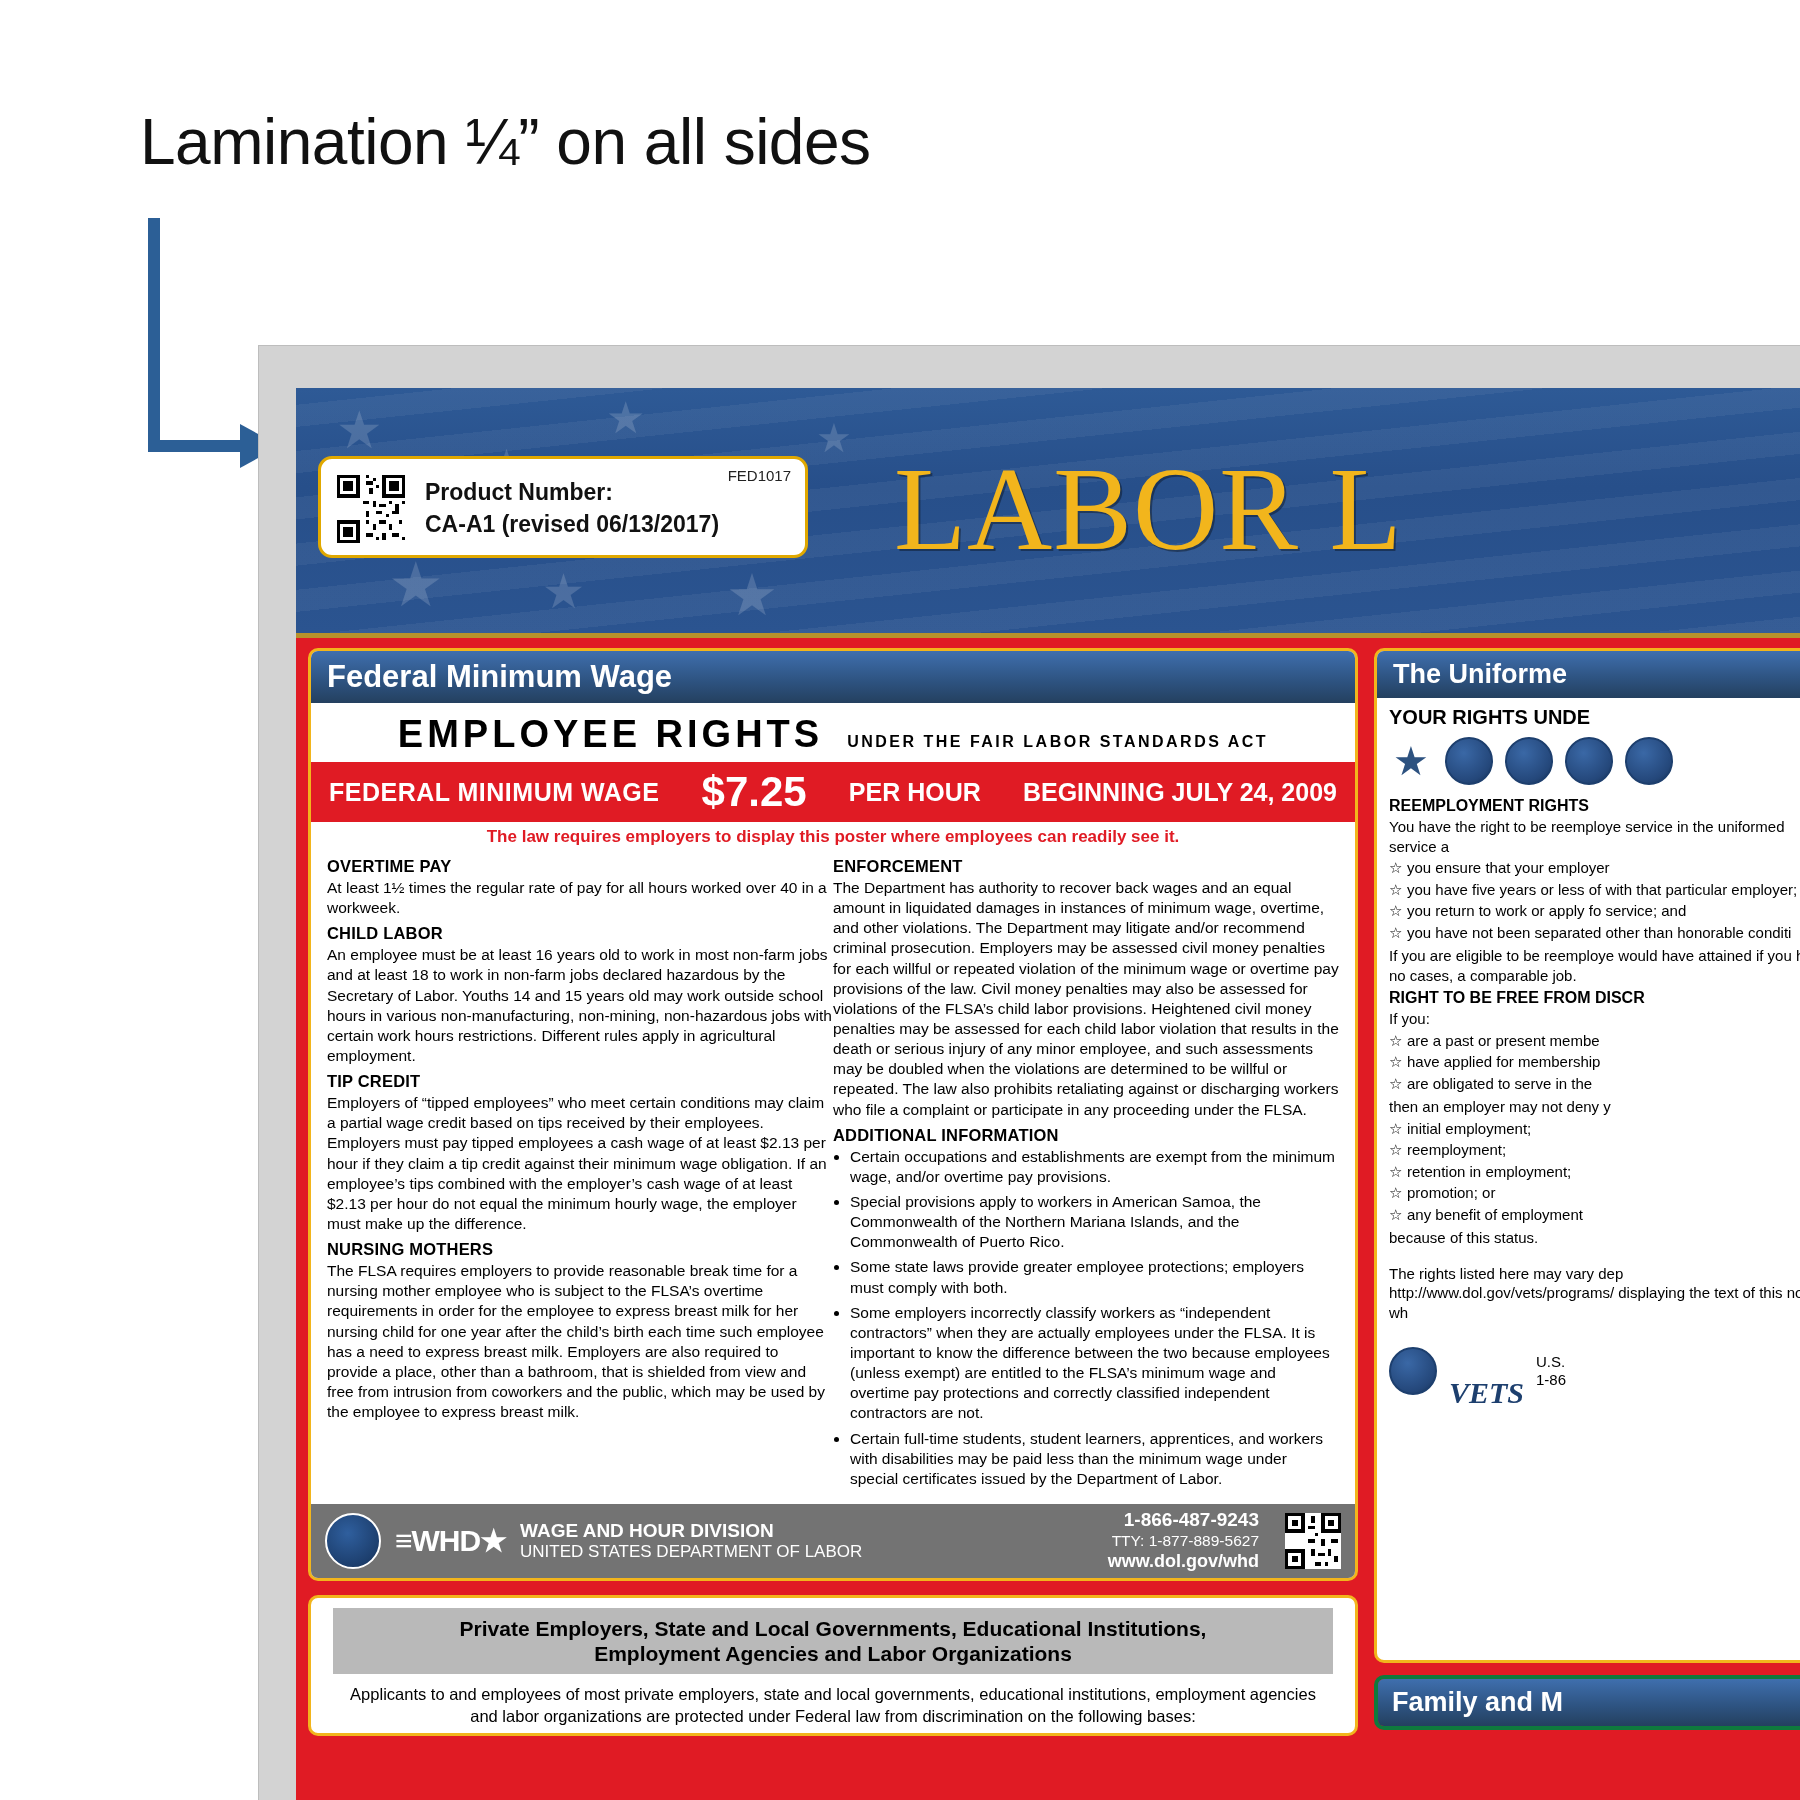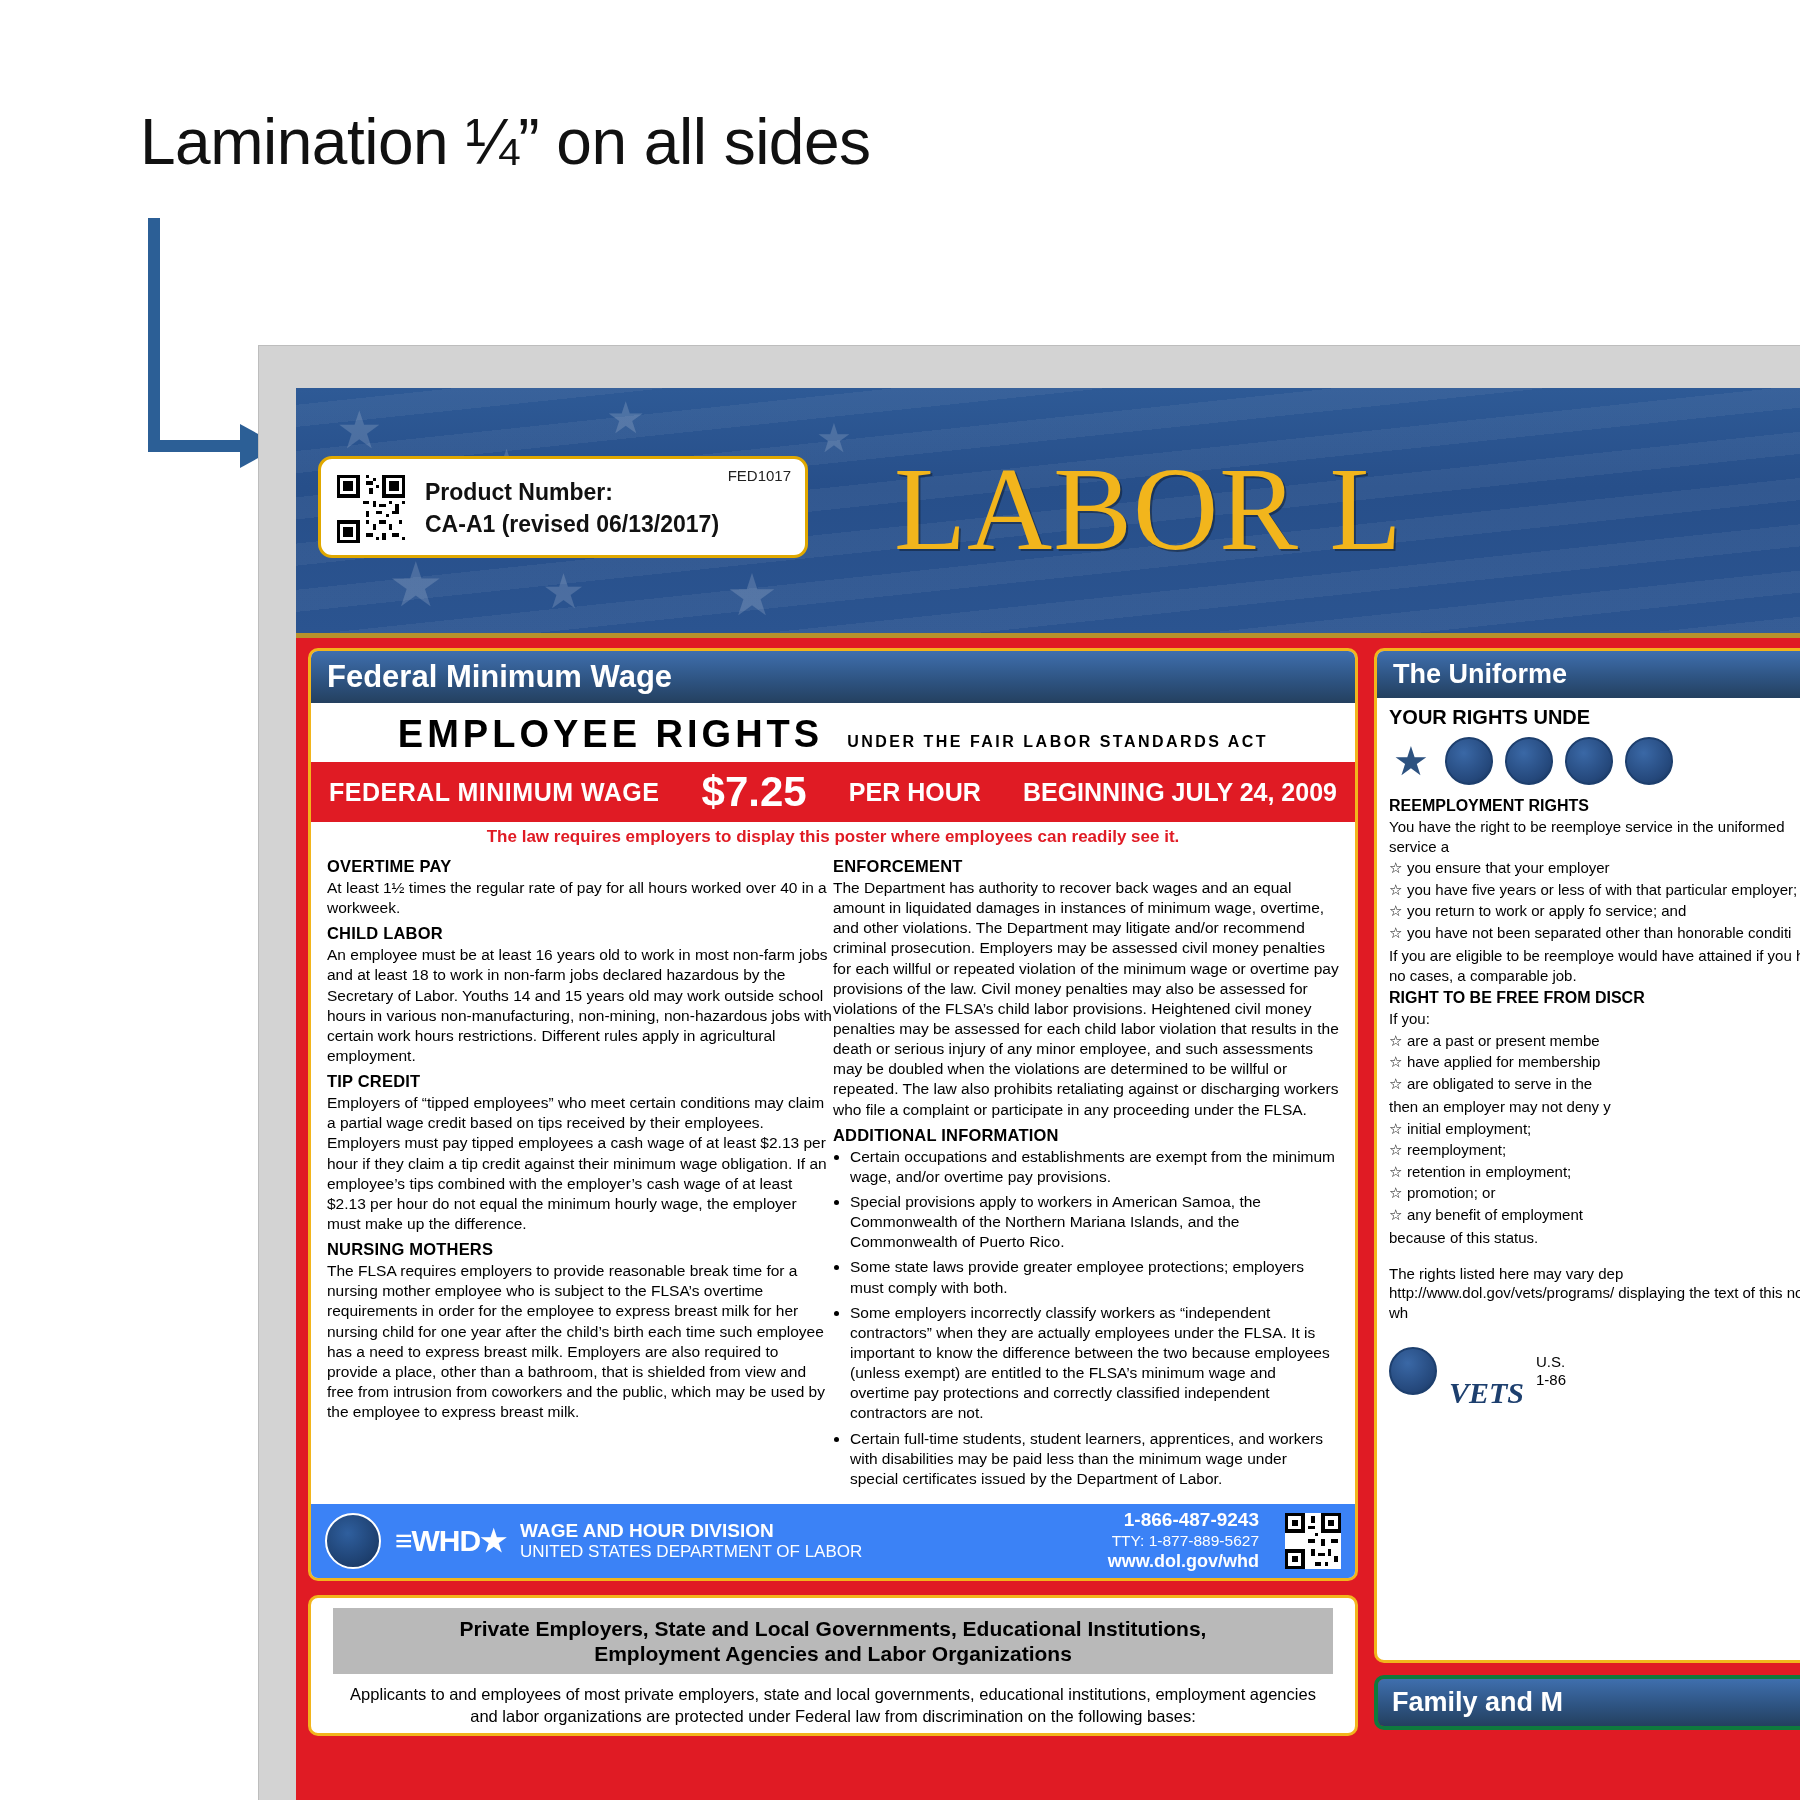--- a/index.html
+++ b/index.html
@@ -227,21 +227,21 @@
     margin: 2px 0 0;
     padding-left: 17px;
   }
   ul.sec-ul li {
     font-size: 15.5px;
     line-height: 1.30;
     margin-bottom: 5px;
   }
 
   .whd-bar {
-    background: #3b82f6;
+    background: #737373;
     display: flex;
     align-items: center;
     padding: 8px 14px;
     color: #ffffff;
     gap: 14px;
     height: 74px;
     box-sizing: border-box;
   }
   .dol-seal {
     width: 52px; height: 52px; border-radius: 50%;

